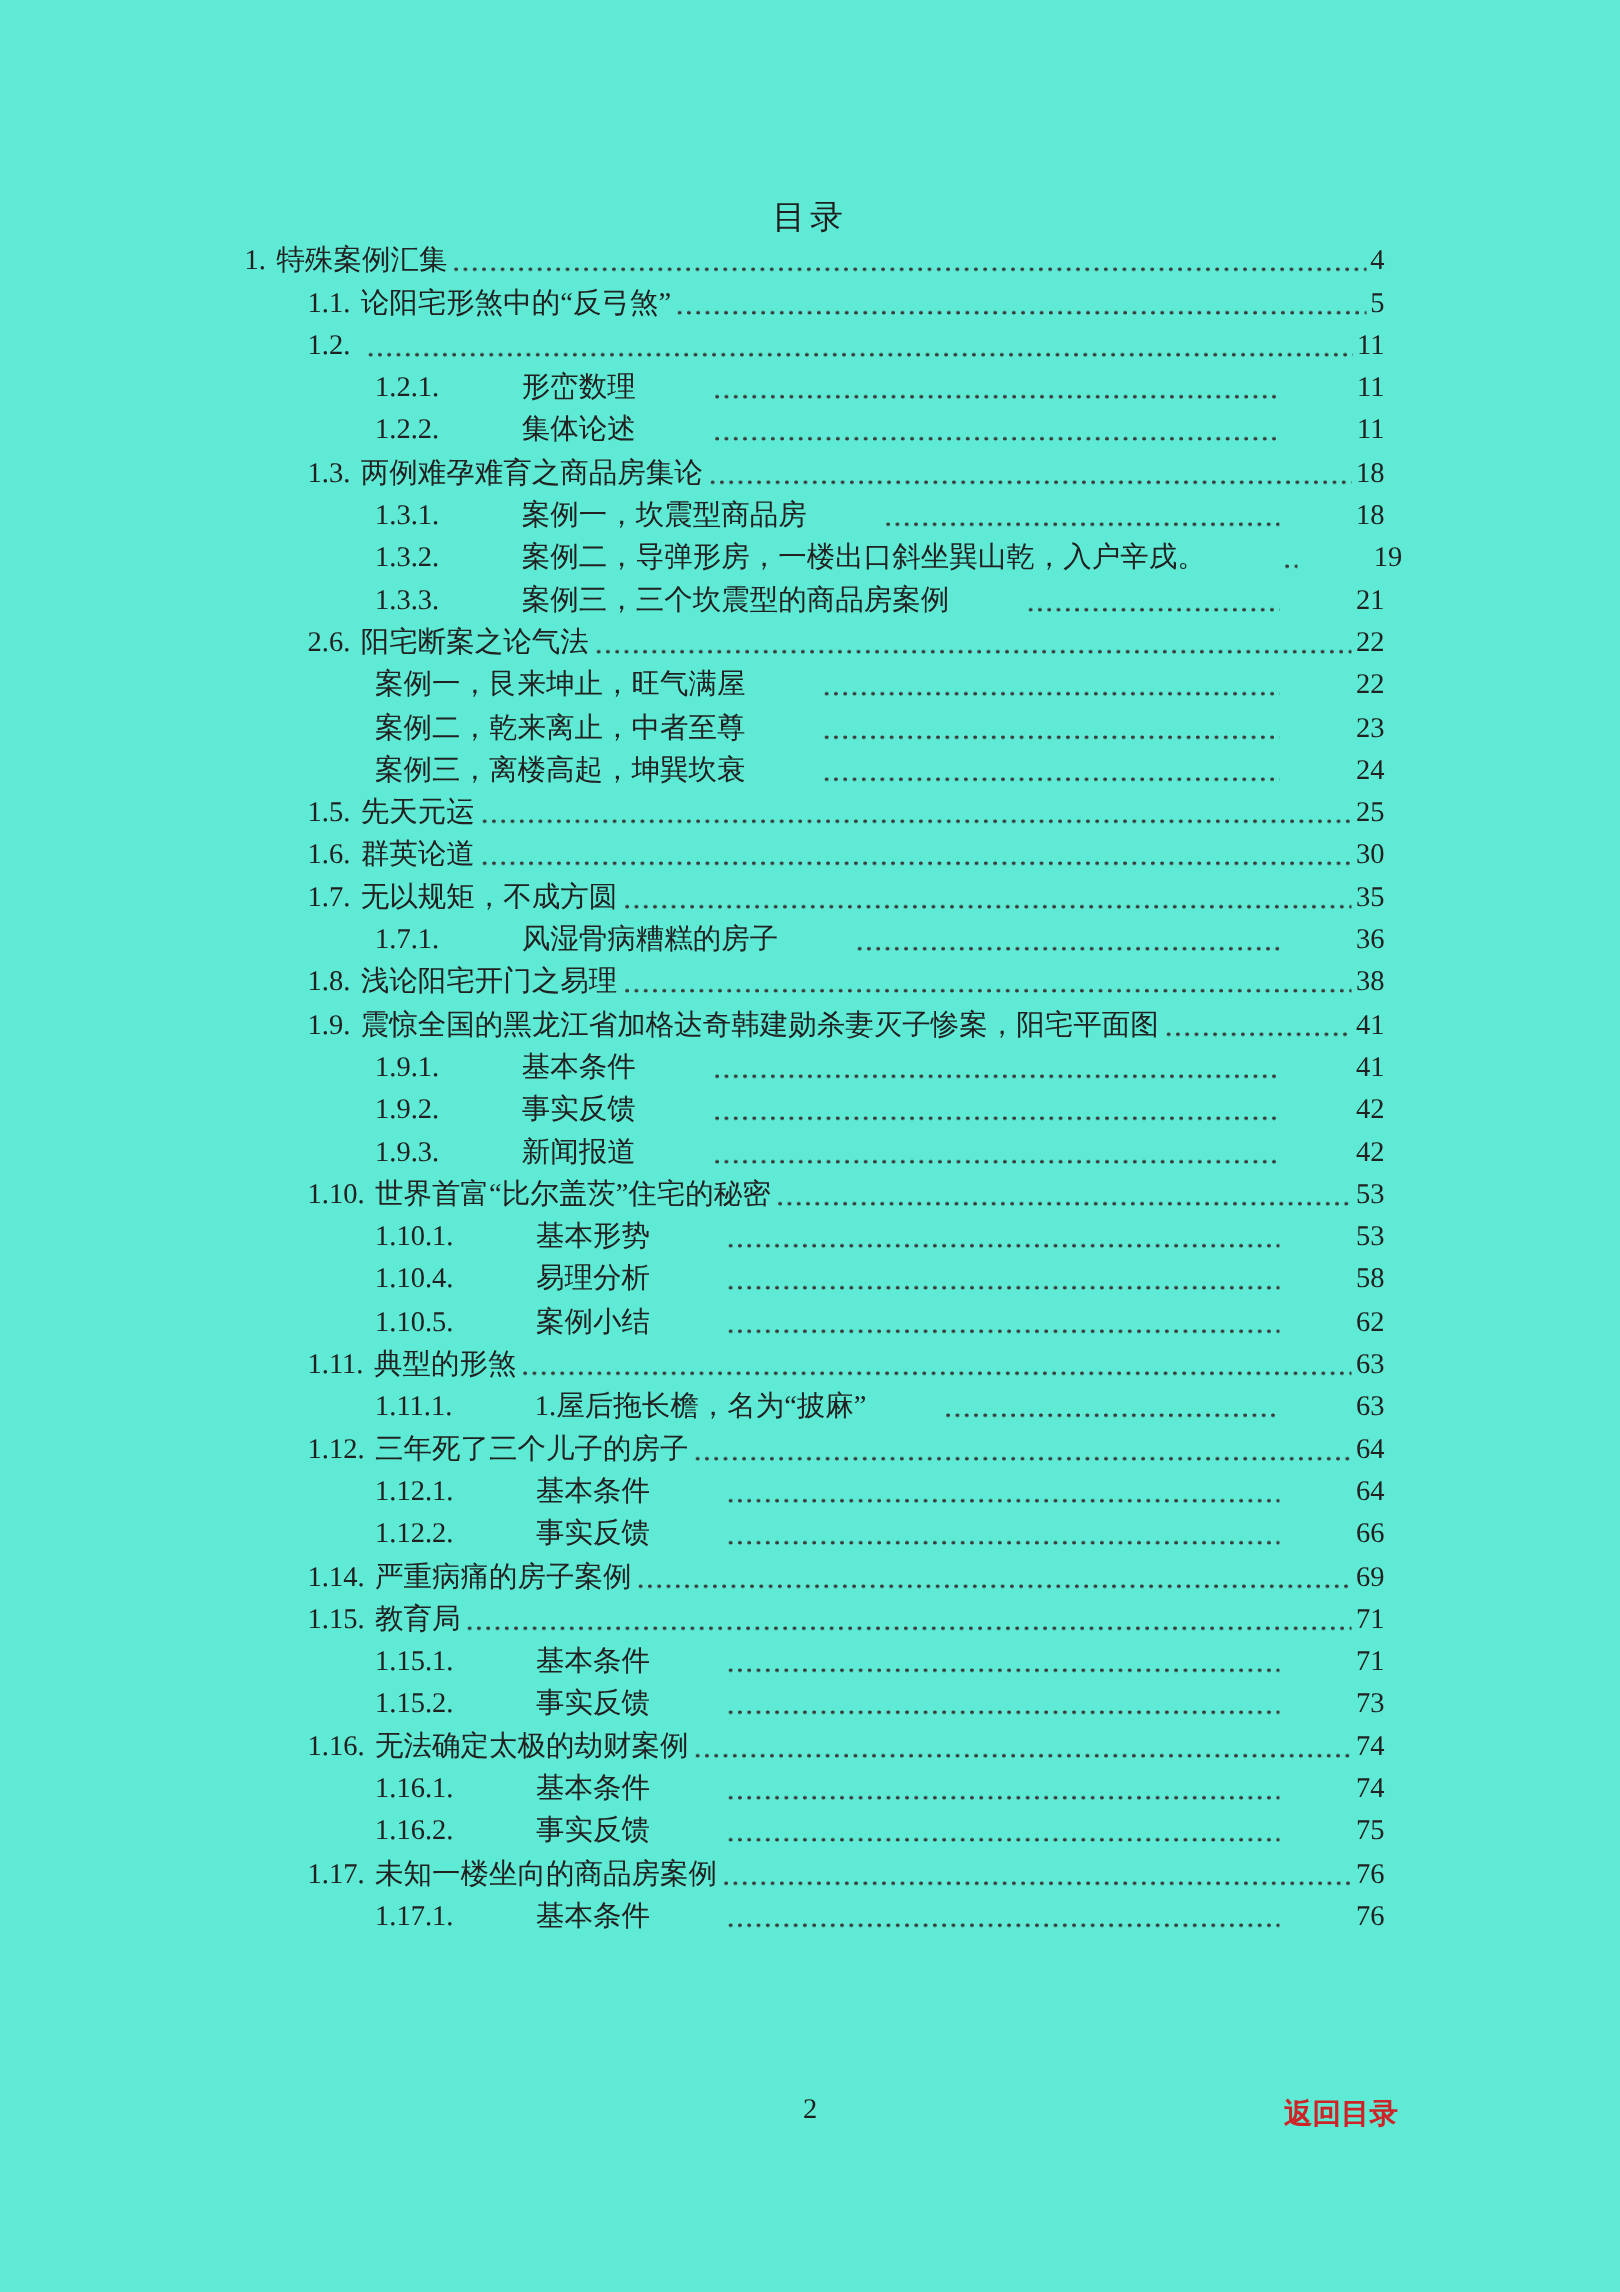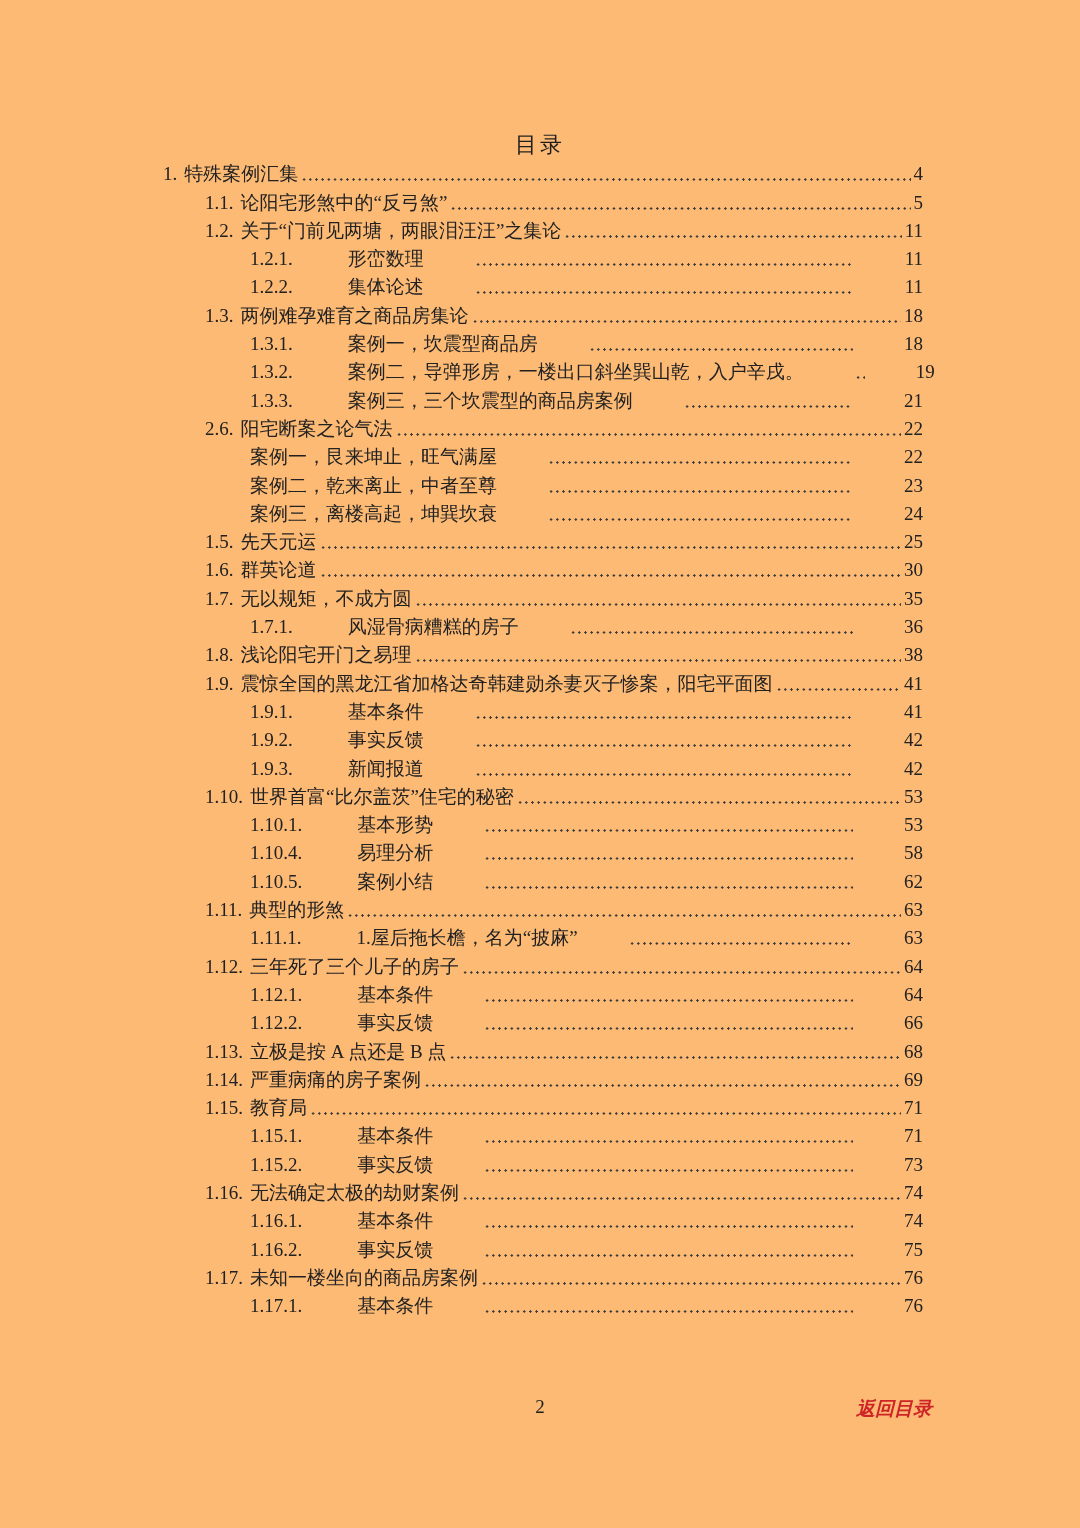--- a/index.html
+++ b/index.html
@@ -3,21 +3,21 @@
 <meta charset="utf-8">
 <style>
   html,body { margin:0; padding:0; }
   body {
     width:1080px; height:1528px;
     background:#ffffff;
     font-family:"Liberation Serif","DejaVu Serif",serif;
     color:#212121;
     overflow:hidden;
   }
-  .page { position:relative; width:1080px; height:1528px; background:#fdba74; }
+  .page { position:relative; width:1080px; height:1528px; background:#5eead4; }
 
   .toc-title {
     position:absolute; top:130px; left:0; width:1080px;
     text-align:center;
     font-size:22px; letter-spacing:3px; color:#1e1e1e;
   }
 
   .toc {
     position:absolute; top:157px; left:163px; width:760px;
   }
@@ -71,21 +71,20 @@
         <span class="pg">4</span>
       </div>
       <div class="toc-row l2">
         <span class="num">1.1.</span>
         <span class="ttl">论阳宅形煞中的“反弓煞”</span>
         <span class="leader"></span>
         <span class="pg">5</span>
       </div>
       <div class="toc-row l2">
         <span class="num">1.2.</span>
-        <span class="ttl">关于“门前见两塘，两眼泪汪汪”之集论</span>
         <span class="leader"></span>
         <span class="pg">11</span>
       </div>
       <div class="toc-row l3">
         <span class="num">1.2.1.</span>
         <span class="ttl">形峦数理</span>
         <span class="leader"></span>
         <span class="pg">11</span>
       </div>
       <div class="toc-row l3">
@@ -241,26 +240,20 @@
         <span class="leader"></span>
         <span class="pg">64</span>
       </div>
       <div class="toc-row l3">
         <span class="num">1.12.2.</span>
         <span class="ttl">事实反馈</span>
         <span class="leader"></span>
         <span class="pg">66</span>
       </div>
       <div class="toc-row l2">
-        <span class="num">1.13.</span>
-        <span class="ttl">立极是按 A 点还是 B 点</span>
-        <span class="leader"></span>
-        <span class="pg">68</span>
-      </div>
-      <div class="toc-row l2">
         <span class="num">1.14.</span>
         <span class="ttl">严重病痛的房子案例</span>
         <span class="leader"></span>
         <span class="pg">69</span>
       </div>
       <div class="toc-row l2">
         <span class="num">1.15.</span>
         <span class="ttl">教育局</span>
         <span class="leader"></span>
         <span class="pg">71</span>
@@ -304,15 +297,15 @@
       <div class="toc-row l3">
         <span class="num">1.17.1.</span>
         <span class="ttl">基本条件</span>
         <span class="leader"></span>
         <span class="pg">76</span>
       </div>
     </div>
 
   <div class="footer-page">2</div>
 
-  <div class="return-link" style="color: rgb(206, 36, 40); font-style: italic;">返回目录</div>
+  <div class="return-link" style="color: rgb(206, 36, 40);">返回目录</div>
 
 </div>
 
 </body></html>

